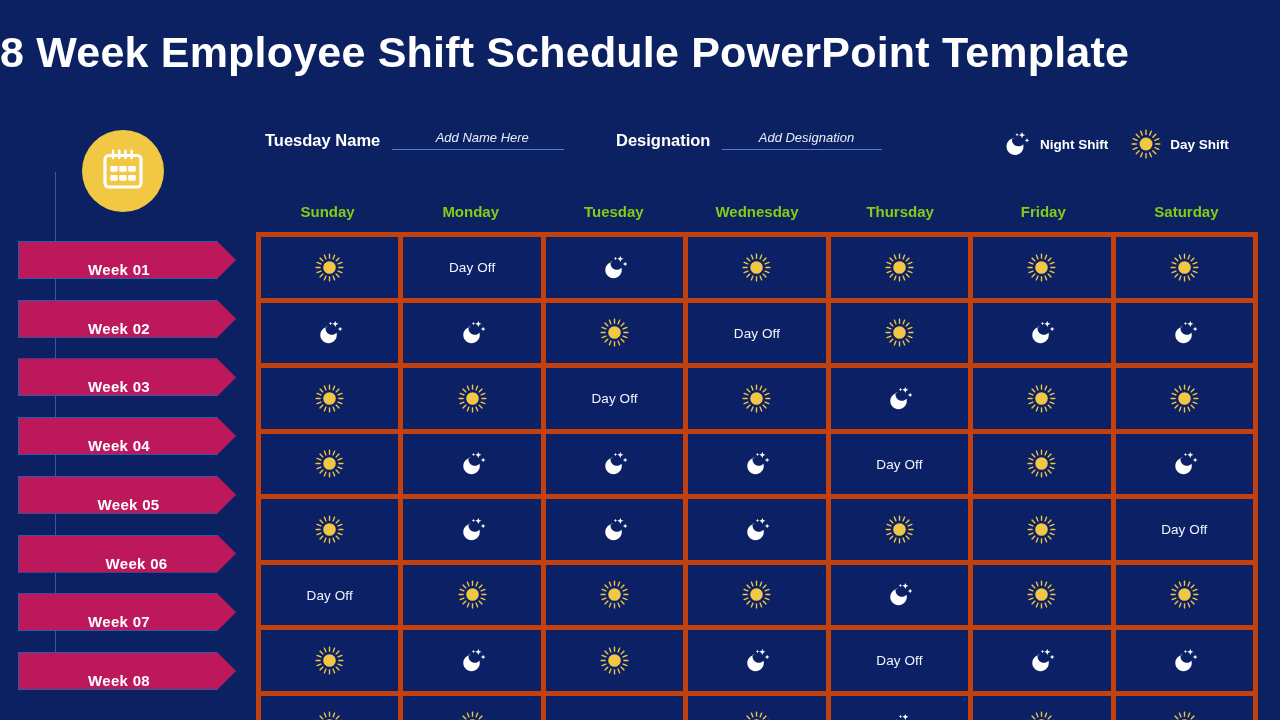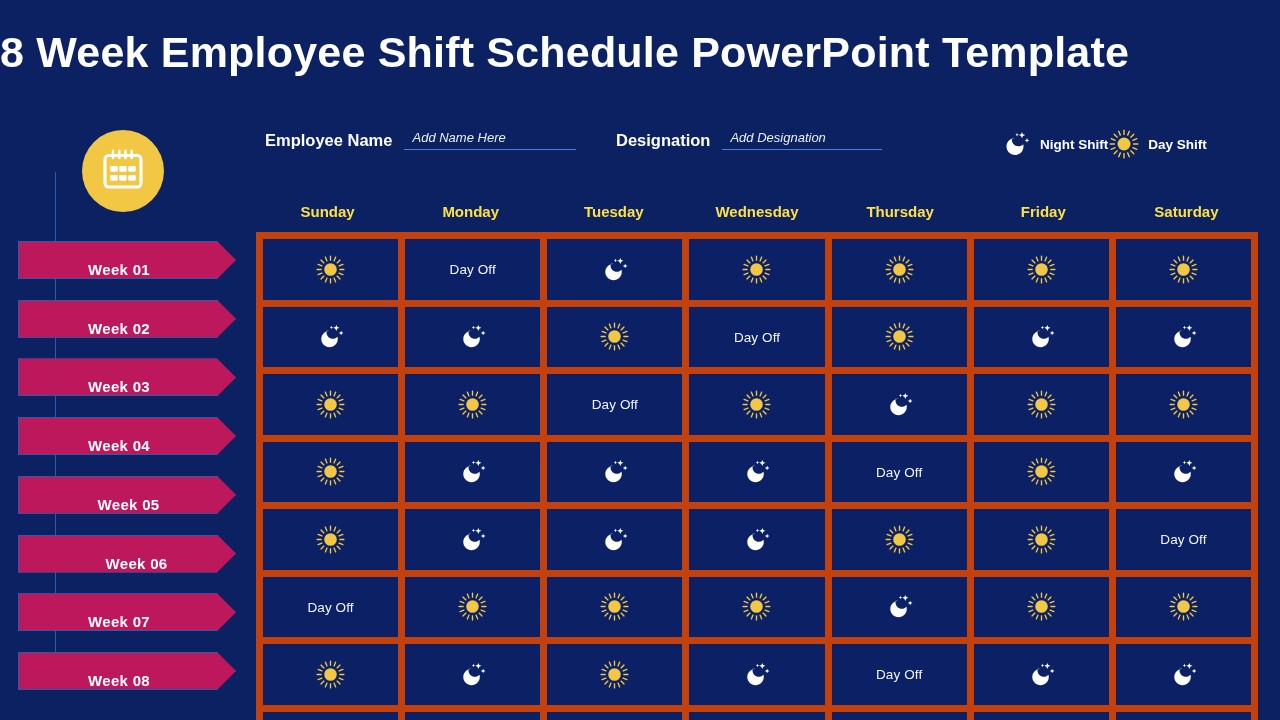--- a/index.html
+++ b/index.html
@@ -51,32 +51,34 @@
     padding-bottom: 4px;
   }
   .field-input .ph {
     display: block;
     font-size: 13px;
     font-style: italic;
     color: #e9eefb;
     padding-left: 8px;
     line-height: 1.1;
     white-space: nowrap;
+    text-align: center;
   }
   #employee-name-group { left: 265px; top: 131px; }
   #designation-group  { left: 616px; top: 131px; }
   #designation-group .field-input { width: 160px; }
 
   
   #legend {
     position: absolute;
     left: 1000px;
     top: 128px;
     display: flex;
     align-items: center;
+    gap: 22px;
   }
   .legend-item {
     display: flex;
     align-items: center;
     gap: 8px;
   }
   .legend-label {
     font-size: 13.5px;
     font-weight: bold;
     color: #ffffff;
@@ -135,34 +137,34 @@
     left: 256px;
     top: 203px;
     width: 1002px;
     display: flex;
   }
   .day-header {
     flex: 1 1 0;
     text-align: center;
     font-size: 15px;
     font-weight: bold;
-    color: #fde047;
+    color: #84cc16;
     white-space: nowrap;
   }
   #schedule-table {
     position: absolute;
     left: 256px;
     top: 232px;
     width: 1002px;
     height: 468px;
     border-collapse: collapse;
     table-layout: fixed;
   }
   #schedule-table td {
-    border: 7px solid #c2410c;
+    border: 5px solid #c2410c;
     text-align: center;
     vertical-align: middle;
     height: 58.5px;
     background: #0c2165;
   }
   .dayoff-text {
     font-size: 13.5px;
     color: #f2f5fd;
     font-weight: normal;
     letter-spacing: 0.1px;
@@ -172,21 +174,21 @@
     align-items: center;
     justify-content: center;
   }
 </style>
 </head>
 <body>
 
 <div id="page-title">8 Week Employee Shift Schedule PowerPoint Template</div>
 
 <div class="field-group" id="employee-name-group">
-  <span class="field-label">Employee Name</span>
+  <span class="field-label">Tuesday Name</span>
   <span class="field-input">
     <span class="ph">Add Name Here</span>
   </span>
 </div>
 
 <div class="field-group" id="designation-group">
   <span class="field-label">Designation</span>
   <span class="field-input">
     <span class="ph">Add Designation</span>
   </span>

